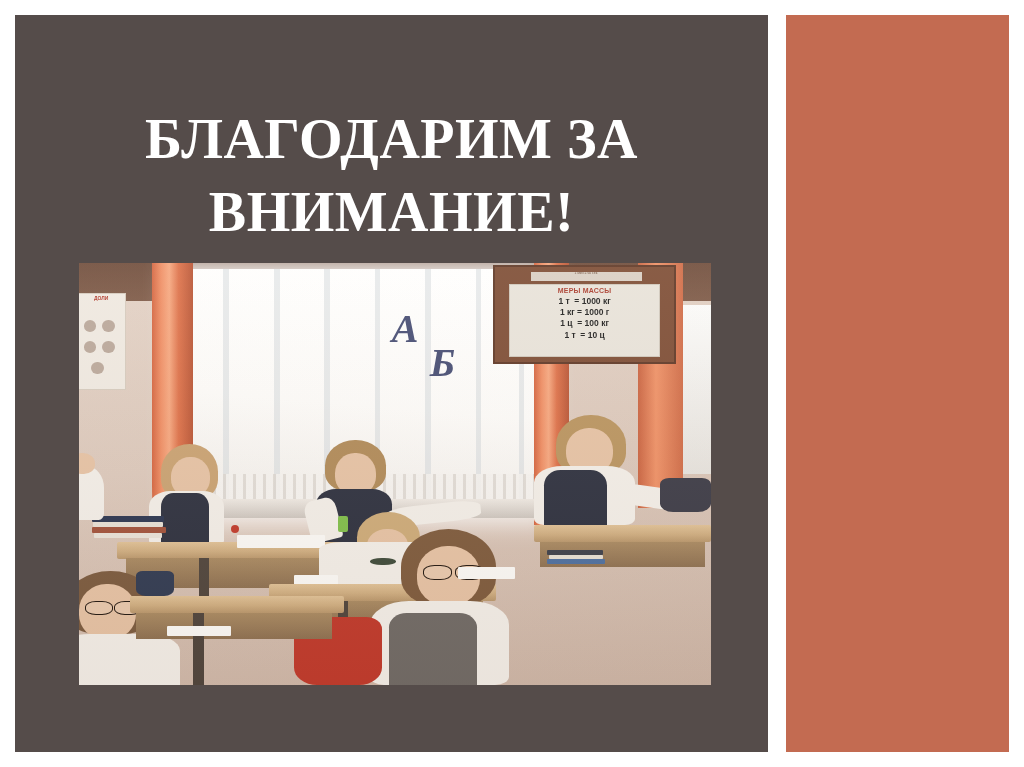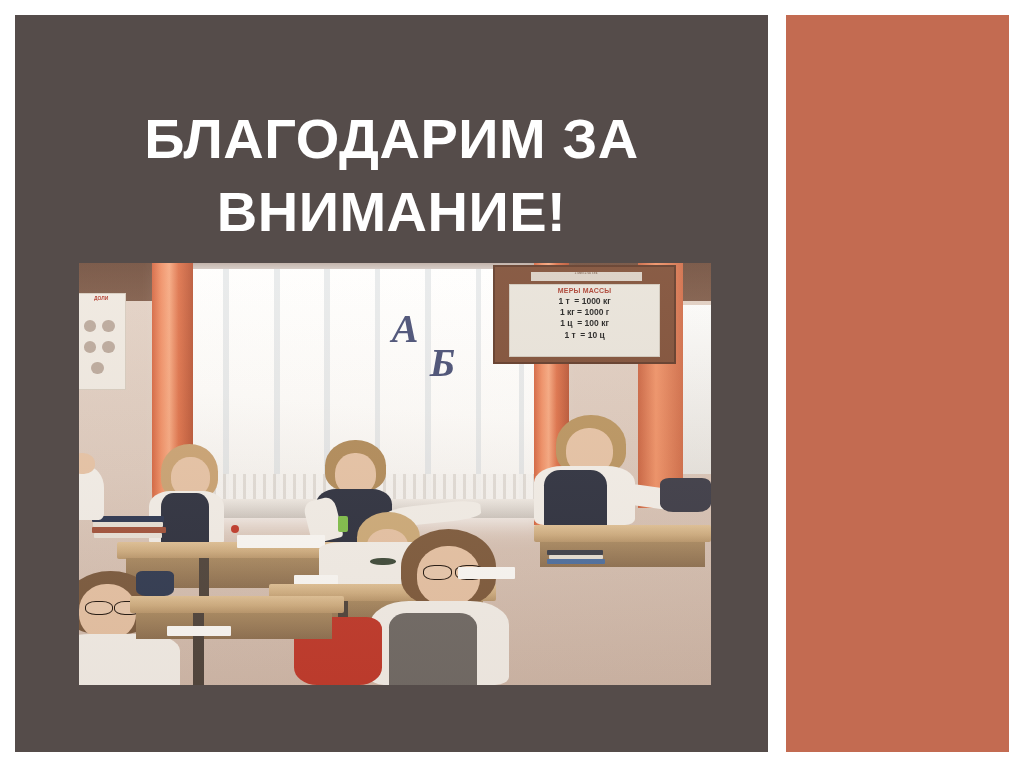--- a/index.html
+++ b/index.html
@@ -48,21 +48,21 @@
     left: 40px;
     top: 88px;
     width: 673px;
     text-align: center;
     color: #ffffff;
     font-weight: bold;
     font-size: 56px;
     line-height: 1.30;
     letter-spacing: 0.5px;
     white-space: pre-line;
-    font-family: Liberation Sans, sans-serif;
+    font-family: Liberation Serif, serif;
   }
 
   
   #photo {
     position: absolute;
     left: 64px;
     top: 248px;
     width: 632px;
     height: 422px;
     overflow: hidden;

